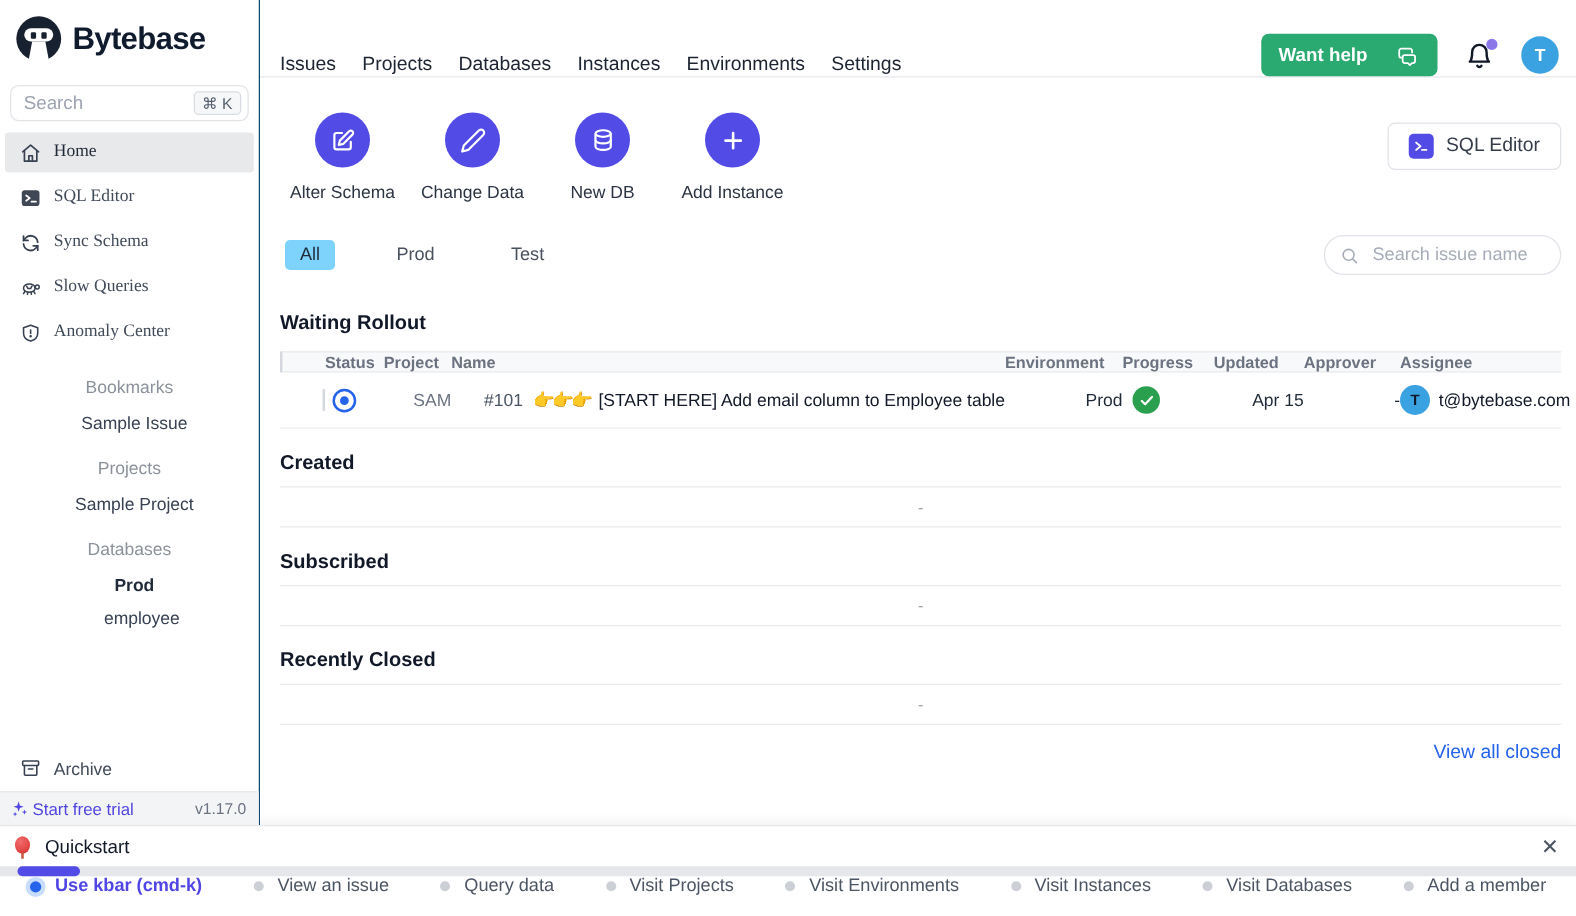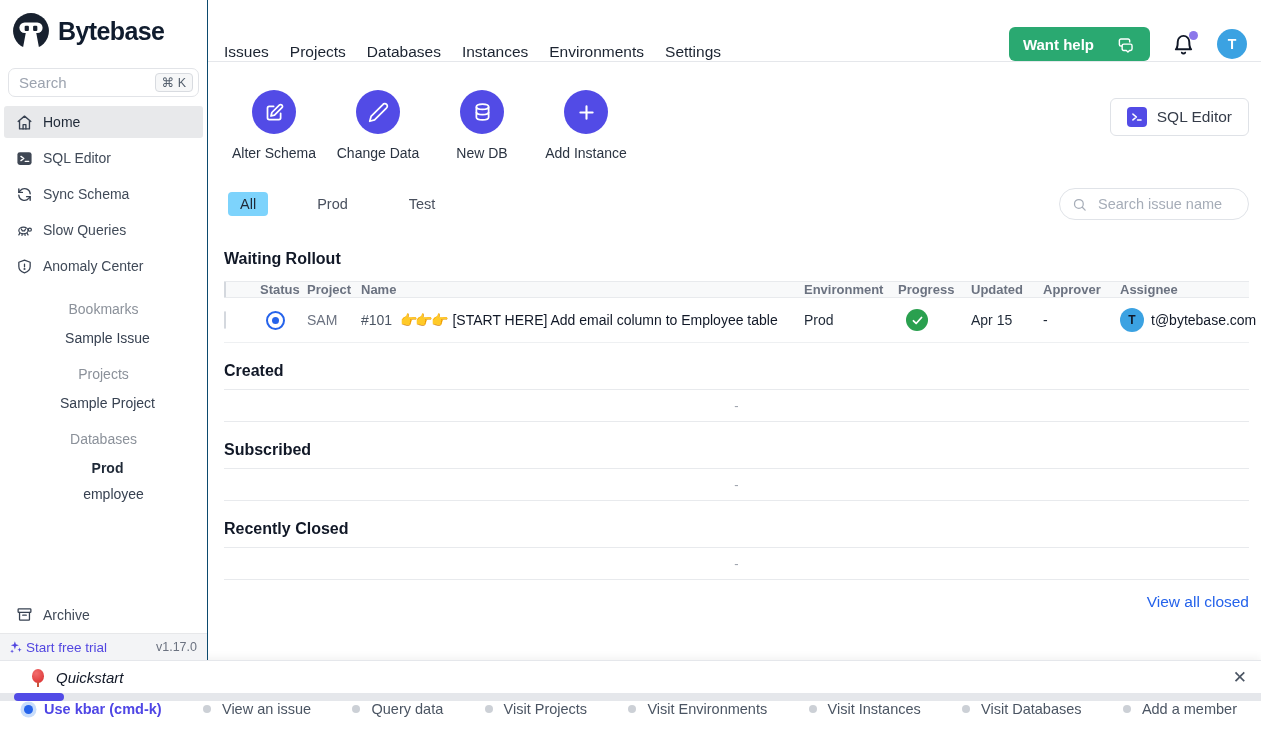--- a/index.html
+++ b/index.html
@@ -8,21 +8,21 @@
   .app { display:flex; height:660px; }
 
   
   .sidebar { width:208px; min-width:208px; border-right:1px solid #0c4a6e; display:flex; flex-direction:column; background:#fff;text-align:center; }
   .logo-row { height:62px; display:flex; align-items:center; padding:0 12px; gap:8px; cursor:pointer; }
   .logo-mark { width:38px; height:38px; }
   .logo-text { font-size:25px; font-weight:800; color:#101c2e; letter-spacing:-0.6px; }
   .search-box { margin:6px 8px 0; height:29px; border:1px solid #e2e4e8; border-radius:7px; display:flex; align-items:center; justify-content:space-between; padding:0 5px 0 10px; background:#fff; }
   .search-box .ph { color:#9ca3af; font-size:15px; }
   .search-kbd { border:1px solid #d8dbe0; background:#f6f7f8; border-radius:4px; padding:1px 6px; font-size:12.5px; color:#55606e; }
-  .nav { padding:9px 4px 0; }
+  .nav { padding:9px 4px 0;font-family:Liberation Serif, serif; }
   .nav-item { height:32px; display:flex; align-items:center; gap:10px; padding:0 12px; border-radius:3px; font-size:14px; color:#404a58; cursor:pointer; margin-bottom:4px; }
   .nav-item.active { background:#e8e9eb; color:#1f2937; }
   .nav-item svg { width:17px; height:17px; flex:none; }
   .side-section { margin-top:15px; }
   .side-section-title { padding:0 16px; font-size:14px; color:#8b919a; margin-bottom:8px; }
   .side-link { padding:5px 16px 5px 24px; font-size:14px; color:#374151; cursor:pointer; }
   .side-link.bold { font-weight:700; color:#1f2937; }
   .side-link.indent { padding-left:36px; }
   .sidebar-bottom { margin-top:auto; }
   .archive-row { display:flex; align-items:center; gap:10px; padding:10px 16px; font-size:14px; color:#404a58; cursor:pointer; }
@@ -61,21 +61,21 @@
   .tab { font-size:14.5px; color:#49505e; cursor:pointer; padding:4px 12px; border-radius:4px; }
   .tab.active { background:#7dd3fc; color:#1f2937; }
   .issue-search { margin-left:auto; width:190px; height:32px; border:1px solid #e0e3e8; border-radius:16px; display:flex; align-items:center; gap:11px; padding:0 12px; background:#fff; }
   .issue-search svg { width:15px; height:15px; color:#a6adb8; flex:none; }
   .issue-search input { border:none; outline:none; width:100%; font-size:14.5px; color:#374151; font-family:inherit; }
   .issue-search input::placeholder { color:#a6adb8; }
 
   .sec-title { margin-top:30px; font-size:16px; font-weight:700; color:#111827; }
   .grid { display:grid; grid-template-columns:36px 47px 54px 1fr 94px 73px 72px 77px 129px; align-items:center; }
   .tbl-head { margin-top:13px; height:17px; background:#f8f9fa; border-top:1px solid #e8eaed; border-bottom:1px solid #e8eaed; font-size:13px; font-weight:600; color:#6b7280; }
-  .tbl-row { height:45px; border-bottom:1px solid #eef0f2; font-size:14px; cursor:pointer; }
+  .tbl-row { height:45px; border-bottom:1px solid #eef0f2; font-size:14px; cursor:pointer;text-align:right; }
   .cb { width:16px; height:16px; border:1px solid #d4d8de; border-radius:4px; background:#fff; cursor:pointer; }
   .status-radio { width:19px; height:19px; border:2px solid #2563eb; border-radius:50%; display:flex; align-items:center; justify-content:center; margin-left:6px; }
   .status-radio i { width:7px; height:7px; border-radius:50%; background:#2563eb; }
   .proj { color:#6b7280; }
   .name-cell { white-space:nowrap; overflow:hidden; color:#111827; font-weight:500; }
   .name-cell .num { color:#4b5563; font-weight:400; }
   .name-cell .emoji { color:#f0a93a; letter-spacing:-2px; margin:0 6px 0 8px; }
   .check-circle { width:22px; height:22px; border-radius:50%; background:#2aa04f; display:flex; align-items:center; justify-content:center; margin-left:8px; }
   .check-circle svg { width:13px; height:13px; }
   .assignee-cell { display:flex; align-items:center; gap:7px; white-space:nowrap; }
@@ -83,21 +83,21 @@
   .assignee-cell span { color:#111827; }
   .cell-dark { color:#1f2937; }
 
   .empty-sec-title { margin-top:19px; font-size:16px; font-weight:700; color:#111827; }
   .empty-block { margin-top:9px; border-top:1px solid #e8eaed; border-bottom:1px solid #e8eaed; height:33px; display:flex; align-items:center; justify-content:center; color:#9aa1ab; font-size:13px; }
   .view-closed { margin-top:13px; text-align:right; }
   .view-closed a { color:#2563eb; font-size:15.5px; cursor:pointer; text-decoration:none; }
 
   
   .quickstart { height:73px; border-top:1px solid #e5e7eb; box-shadow:0 -3px 8px rgba(0,0,0,.05); background:#fff; display:flex; flex-direction:column; }
-  .qs-head { height:32px; display:flex; align-items:center; padding:0 14px 0 32px;font-style:italic; }
+  .qs-head { height:32px; display:flex; align-items:center; padding:0 14px 0 12px; }
   .balloon { position:relative; width:13px; height:16px; margin-right:11px; }
   .balloon:before { content:""; position:absolute; width:12px; height:14px; border-radius:50% 50% 48% 48%; background:radial-gradient(circle at 35% 30%, #f26d6d, #d92b2b); }
   .balloon:after { content:""; position:absolute; left:5px; top:13px; width:1.5px; height:5px; background:#c9563d; }
   .qs-title { font-size:15px; font-weight:500; color:#111827; }
   .qs-close { margin-left:auto; color:#4b5563; font-size:17px; cursor:pointer; line-height:1; }
   .qs-track { height:8px; background:#e5e7eb; position:relative; }
   .qs-fill { position:absolute; left:14px; top:0; height:8px; background:#524be6; border-radius:5px; }
   .qs-steps { flex:1; display:flex; align-items:flex-start; justify-content:space-between; padding:0 24px; }
   .qs-step { display:flex; align-items:center; gap:11px; font-size:14.5px; color:#4b5563; cursor:pointer; }
   .qs-dot { width:8px; height:8px; border-radius:50%; background:#ccd0d6; flex:none; }

